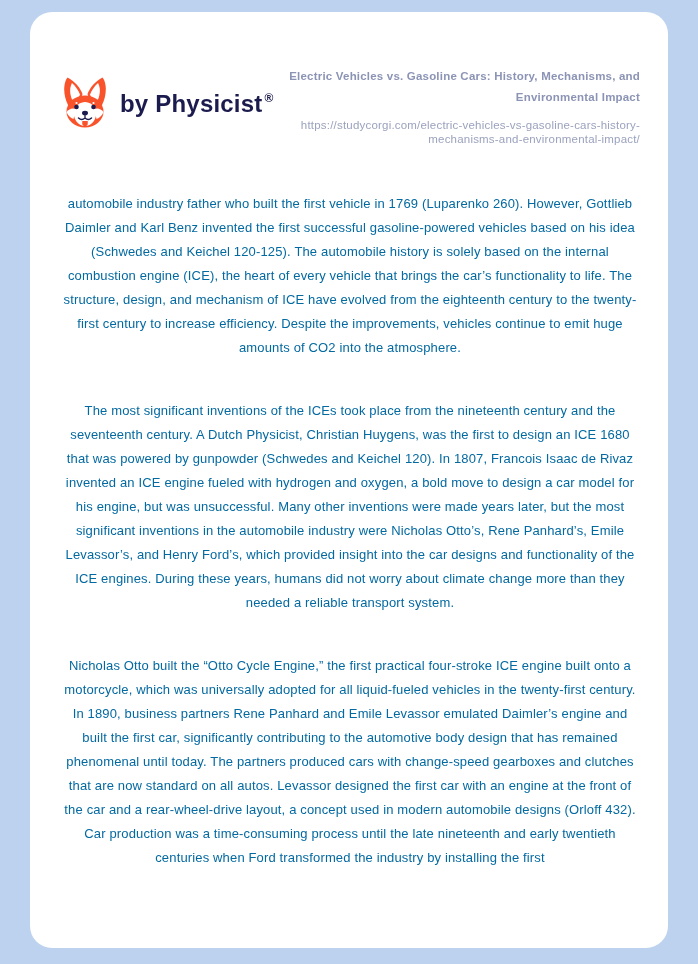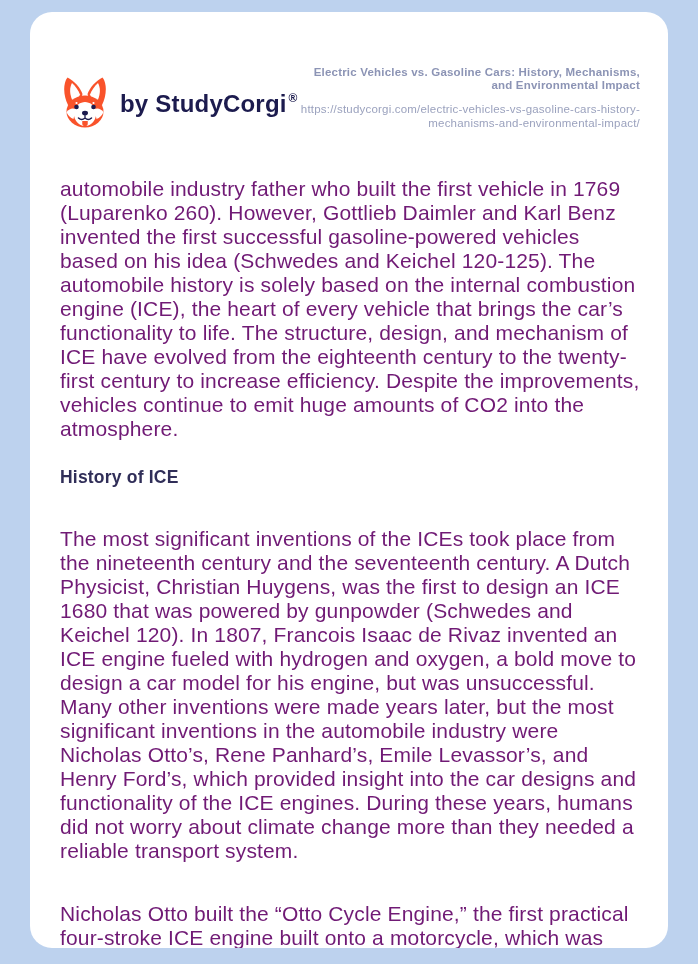--- a/index.html
+++ b/index.html
@@ -47,41 +47,42 @@
     margin-left: 2px;
   }
   .doc-meta {
     width: 352px;
     text-align: right;
   }
   .doc-title {
     font-size: 11.5px;
     font-weight: bold;
     color: #8c94b5;
-    line-height: 13px;
+    line-height: 21px;
     letter-spacing: 0.2px;
   }
   .doc-url {
     display: block;
     margin-top: 11px;
     font-size: 11.5px;
     color: #9ba2be;
     line-height: 13.5px;
     letter-spacing: 0.2px;
     text-decoration: none;
     word-break: break-word;
   }
 
   
   .article { margin-top: 46px; }
   .article p {
-    font-size: 21px;
+    font-size: 13px;
     line-height: 24px;
-    color: #701a75;
+    color: #0369a1;
     letter-spacing: 0.15px;
+    text-align: center;
   }
   .article p + p, .article h2 + p { margin-top: 39px; }
   .article h2 {
     margin-top: 26px;
     font-size: 17.5px;
     font-weight: bold;
     color: #302e58;
     letter-spacing: 0.2px;
   }
 </style>
@@ -114,30 +115,29 @@
           <circle cx="67" cy="62" r="4.6" fill="#1c1b4e"></circle>
 
           <ellipse cx="50" cy="74" rx="6" ry="4.6" fill="#1c1b4e"></ellipse>
 
           <path d="M50 74 L50 82" stroke="#1c1b4e" stroke-width="2.6" fill="none" stroke-linecap="round"></path>
           <path d="M37 84 Q43.5 90 50 84 Q56.5 90 63 84" stroke="#1c1b4e" stroke-width="3" fill="none" stroke-linecap="round"></path>
 
           <path d="M44.5 90 L55.5 90 L55.5 95 A5.5 5.5 0 0 1 44.5 95 Z" fill="#f9532b"></path>
         </svg>
       </span>
-      <div class="brand-name"><span>by StudyCorgi</span><sup>®</sup></div>
+      <div class="brand-name"><span>by Physicist</span><sup>®</sup></div>
     </div>
 
     <div class="doc-meta">
       <div class="doc-title">Electric Vehicles vs. Gasoline Cars: History, Mechanisms, and Environmental Impact</div>
       <a class="doc-url">https://studycorgi.com/electric-vehicles-vs-gasoline-cars-history-mechanisms-and-environmental-impact/</a>
     </div>
 
   </header>
 
   <main class="article">
     <p>automobile industry father who built the first vehicle in 1769 (Luparenko 260). However, Gottlieb Daimler and Karl Benz invented the first successful gasoline-powered vehicles based on his idea (Schwedes and Keichel 120-125). The automobile history is solely based on the internal combustion engine (ICE), the heart of every vehicle that brings the car’s functionality to life. The structure, design, and mechanism of ICE have evolved from the eighteenth century to the twenty-first century to increase efficiency. Despite the improvements, vehicles continue to emit huge amounts of CO2 into the atmosphere.</p>
-    <h2>History of ICE</h2>
     <p>The most significant inventions of the ICEs took place from the nineteenth century and the seventeenth century. A Dutch Physicist, Christian Huygens, was the first to design an ICE 1680 that was powered by gunpowder (Schwedes and Keichel 120). In 1807, Francois Isaac de Rivaz invented an ICE engine fueled with hydrogen and oxygen, a bold move to design a car model for his engine, but was unsuccessful. Many other inventions were made years later, but the most significant inventions in the automobile industry were Nicholas Otto’s, Rene Panhard’s, Emile Levassor’s, and Henry Ford’s, which provided insight into the car designs and functionality of the ICE engines. During these years, humans did not worry about climate change more than they needed a reliable transport system.</p>
     <p>Nicholas Otto built the “Otto Cycle Engine,” the first practical four-stroke ICE engine built onto a motorcycle, which was universally adopted for all liquid-fueled vehicles in the twenty-first century. In 1890, business partners Rene Panhard and Emile Levassor emulated Daimler’s engine and built the first car, significantly contributing to the automotive body design that has remained phenomenal until today. The partners produced cars with change-speed gearboxes and clutches that are now standard on all autos. Levassor designed the first car with an engine at the front of the car and a rear-wheel-drive layout, a concept used in modern automobile designs (Orloff 432). Car production was a time-consuming process until the late nineteenth and early twentieth centuries when Ford transformed the industry by installing the first</p>
   </main>
 
 </div>
 
 </body></html>

